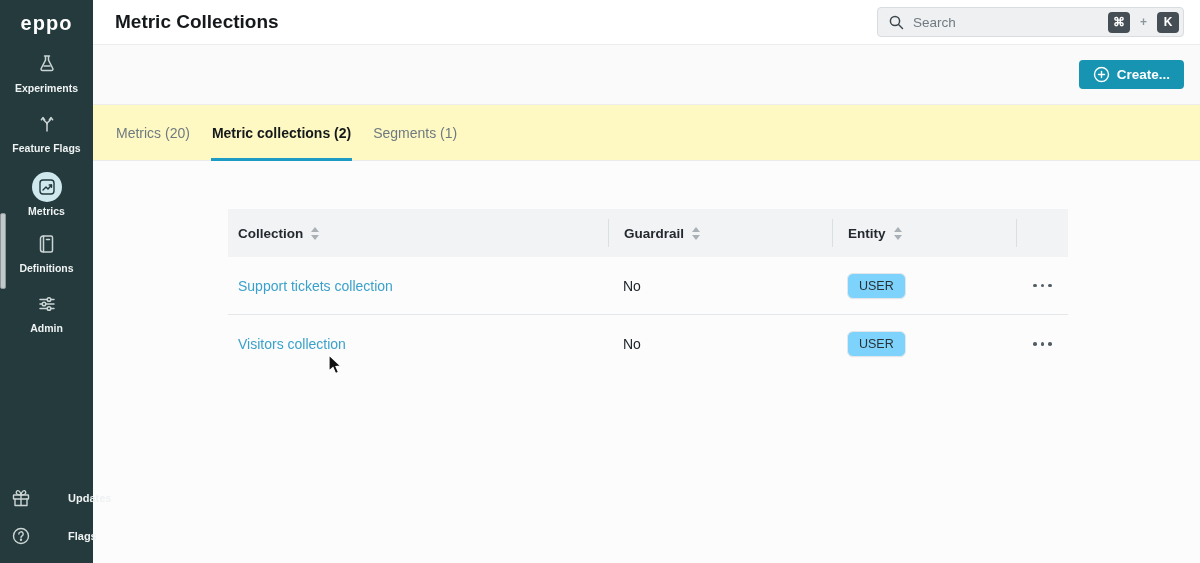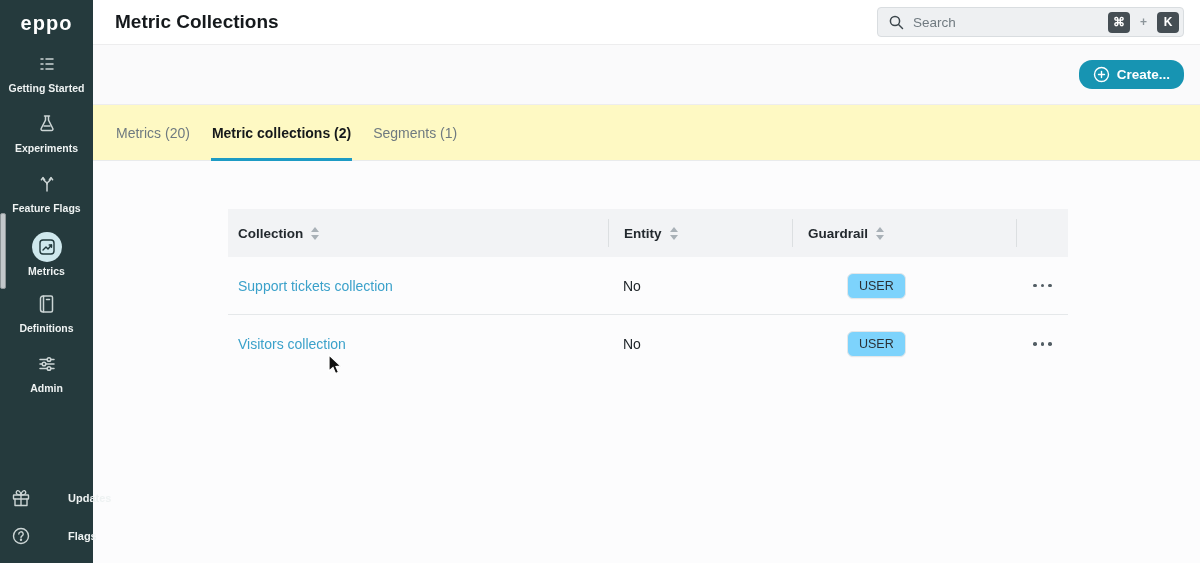--- a/index.html
+++ b/index.html
@@ -72,21 +72,21 @@
     font-size:12px; font-weight:700; display:flex; align-items:center; justify-content:center;
     padding:0 4px;
   }
   .kbd-plus { color:#8c959a; font-size:12px; font-weight:700; margin:0 2px; }
 
   .action-band {
     height:60px; background:#fafafb; border-bottom:1px solid #ededee;
     display:flex; align-items:center; justify-content:flex-end; padding:0 16px;
   }
   .create-btn {
-    background:#1794b2; color:#ffffff; border:none; border-radius:13px;
+    background:#1794b2; color:#ffffff; border:none; border-radius:4px;
     height:29px; padding:0 14px; display:flex; align-items:center; gap:7px;
     font-family:"Liberation Sans", sans-serif; font-size:13.5px; font-weight:700;
     cursor:pointer;
   }
 
   .tabs {
     height:56px; display:flex; align-items:flex-end; gap:20px;
     padding:0 0 0 22px; border-bottom:1px solid #e9ebec; background:#fef9c3;
   }
   .tab {
@@ -126,33 +126,20 @@
 
   .cursor { position:absolute; left:328px; top:354px; pointer-events:none; z-index:50; }
 </style>
 </head>
 <body>
 
 <div class="sidebar">
   <div class="logo">eppo</div>
 
   <div class="nav">
-    <div class="nav-item">
-      <span class="ic">
-        <svg class="icon" width="22" height="22" viewBox="0 0 22 22" fill="none" stroke="#ccd5d5" stroke-width="1.5" stroke-linecap="round">
-          <line x1="5" y1="6" x2="7" y2="6"></line>
-            <line x1="10" y1="6" x2="17" y2="6"></line>
-          <line x1="5" y1="11" x2="7" y2="11"></line>
-            <line x1="10" y1="11" x2="17" y2="11"></line>
-          <line x1="5" y1="16" x2="7" y2="16"></line>
-            <line x1="10" y1="16" x2="17" y2="16"></line>
-        </svg>
-      </span>
-      <span class="lbl">Getting Started</span>
-    </div>
 
     <div class="nav-item">
       <span class="ic">
         <svg class="icon" width="22" height="22" viewBox="0 0 22 22" fill="none" stroke="#ccd5d5" stroke-width="1.5" stroke-linecap="round" stroke-linejoin="round">
           <path d="M8.5 3h5 M9.5 3v4.2l-4.3 8.3c-.5 1 .2 2 1.3 2h9c1.1 0 1.8-1 1.3-2L12.5 7.2V3"></path>
           <line x1="8" y1="13" x2="14" y2="13"></line>
         </svg>
       </span>
       <span class="lbl">Experiments</span>
     </div>
@@ -275,34 +262,34 @@
     <div class="mc-table">
 
       <div class="t-head">
         <div class="t-col col-collection">
           <span class="h-label">Collection</span>
           <span class="sort">
               <i class="tri-up"></i>
               <i class="tri-down"></i>
             </span>
         </div>
+        <div class="t-col col-guardrail">
+          <span class="h-label">Guardrail</span>
+          <span class="sort">
+              <i class="tri-up"></i>
+              <i class="tri-down"></i>
+            </span>
+        </div>
         <div class="t-col col-entity">
           <span class="h-label">Entity</span>
           <span class="sort">
               <i class="tri-up"></i>
               <i class="tri-down"></i>
             </span>
         </div>
-        <div class="t-col col-guardrail">
-          <span class="h-label">Guardrail</span>
-          <span class="sort">
-              <i class="tri-up"></i>
-              <i class="tri-down"></i>
-            </span>
-        </div>
         <div class="t-col col-actions"></div>
       </div>
 
       <div class="t-row bordered">
         <div class="t-cell col-collection">
           <a class="cell-link">Support tickets collection</a>
         </div>
         <div class="t-cell col-guardrail" style="border-left:none">
           <span class="cell-plain">No</span>
         </div>

